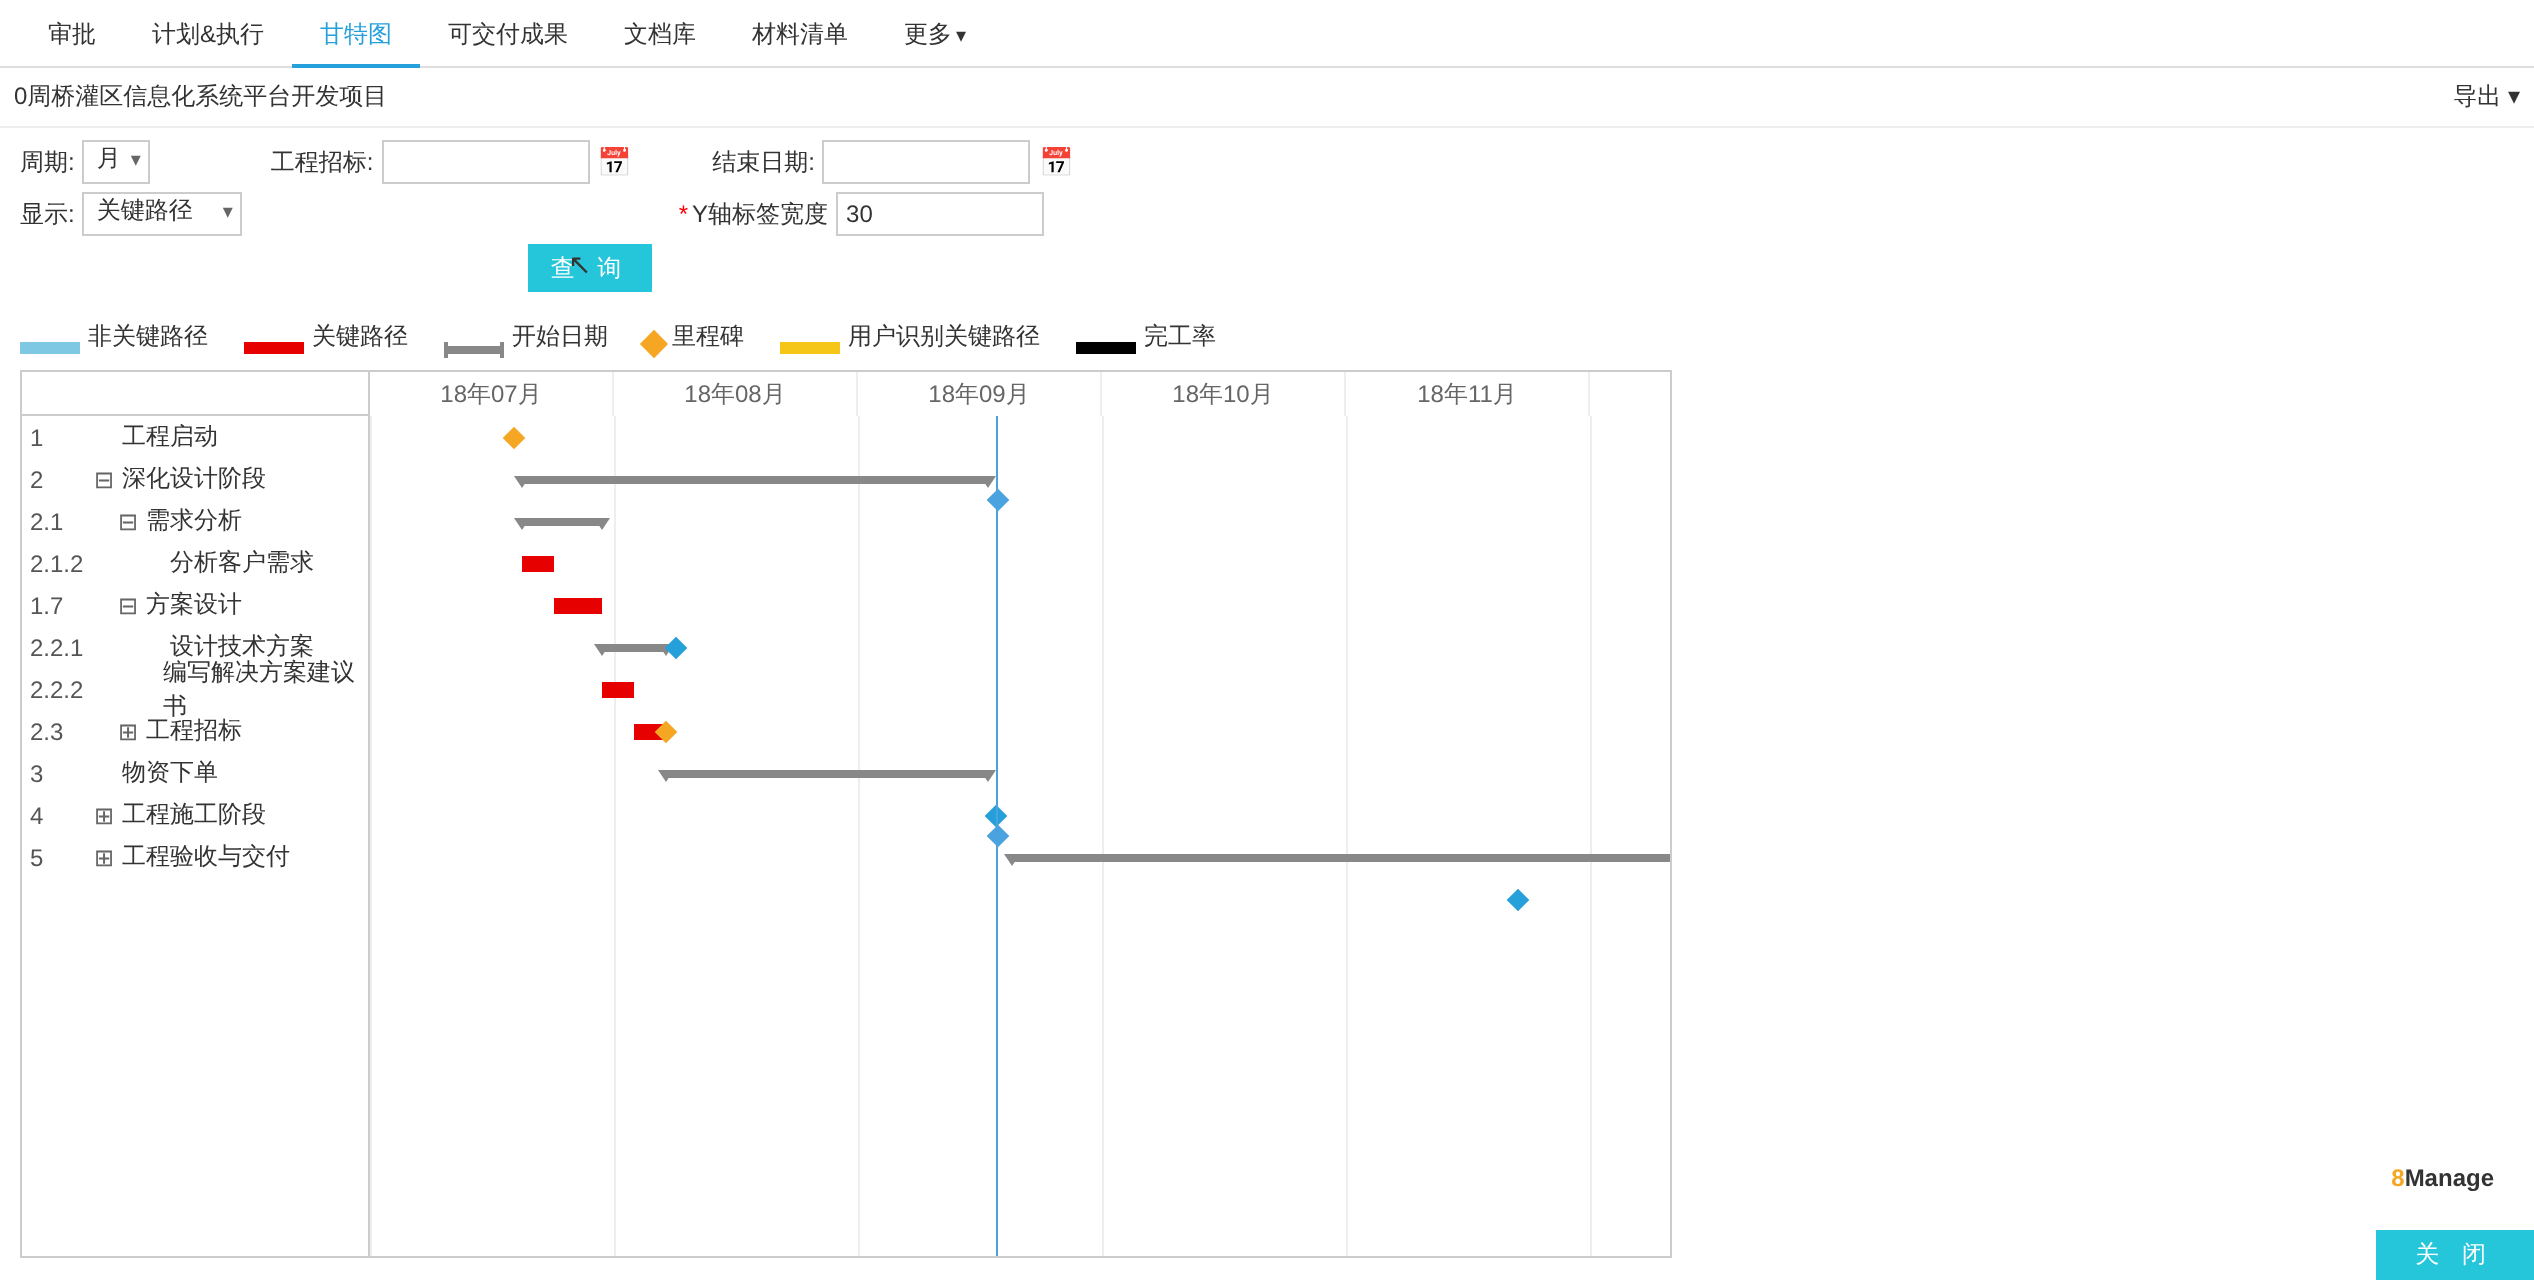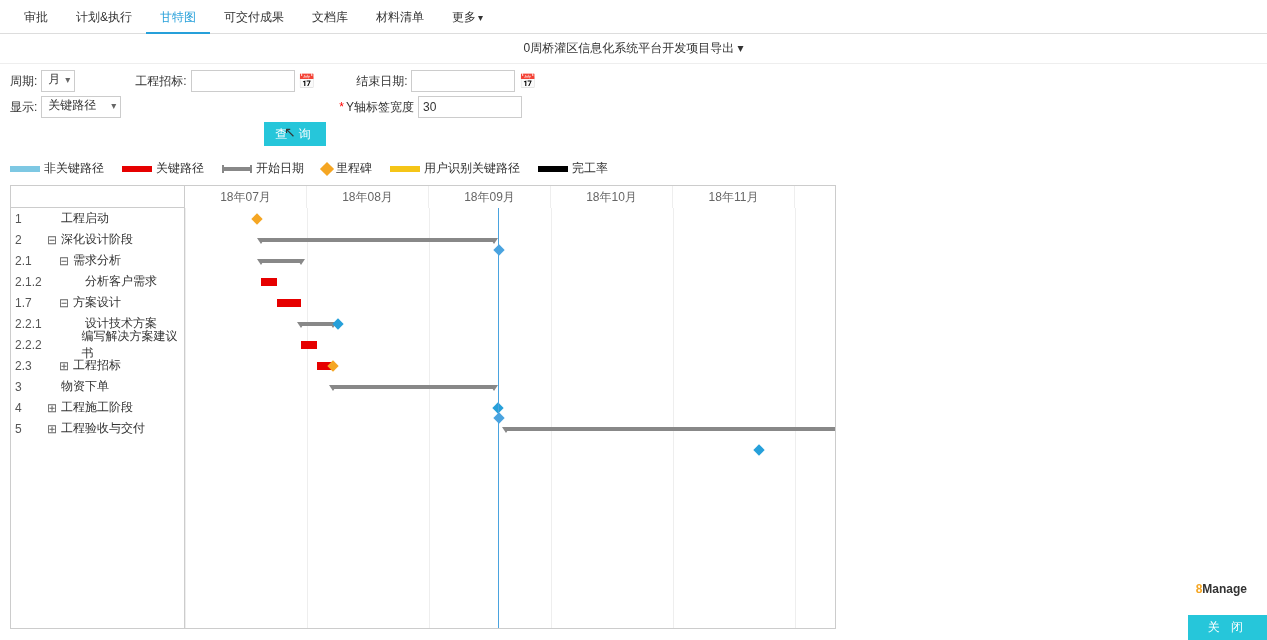--- a/index.html
+++ b/index.html
@@ -1,35 +1,35 @@
 <!DOCTYPE html>
 <html><head>
 <meta charset="utf-8">
 <style>
 *{box-sizing:border-box;margin:0;padding:0;font-family:"Microsoft YaHei",Arial,sans-serif;font-size:12px;color:#333}
 body{background:#fff;width:1267px}
 .tabs{display:flex;border-bottom:1px solid #ddd;padding:0 10px;height:34px;align-items:center}
 .tab{padding:0 14px;height:34px;line-height:34px;cursor:pointer;color:#333}
 .tab.active{color:#26a0da;border-bottom:2px solid #26a0da}
 .tab .caret{margin-left:2px;font-size:10px}
-.title-row{display:flex;justify-content:center;align-items:center;padding:6px 22px;border-bottom:1px solid #eee}
+.title-row{display:flex;justify-content:space-between;align-items:center;padding:6px 7px;border-bottom:1px solid #eee}
 .export{cursor:pointer}
 .controls{padding:6px 10px}
 .row{display:flex;align-items:center;margin-bottom:4px}
 .label{margin-right:4px}
 .sel{border:1px solid #ccc;height:22px;padding:0 18px 0 6px;background:#fff;position:relative;cursor:pointer}
 .sel::after{content:"▾";position:absolute;right:4px;top:3px;font-size:10px;color:#666}
 .inp{border:1px solid #ccc;height:22px;width:130px;padding:0 4px}
 .inp.wide{width:104px}
 .cal-icon{margin-left:4px;color:#888;cursor:pointer;font-size:14px}
 .spacer{width:60px;display:inline-block}
 .req{color:#f00;margin-right:2px}
 .btn-q{background:#26c6da;color:#fff;border:none;height:24px;width:62px;cursor:pointer;margin-left:254px;letter-spacing:4px}
 .legend{display:flex;align-items:center;gap:18px;padding:4px 10px 8px}
-.lg{display:flex;align-items:center;gap:4px}
+.lg{display:flex;align-items:flex-end;gap:4px}
 .swatch{display:inline-block;height:6px}
 .sw-blue{width:30px;background:#7ec8e3}
 .sw-red{width:30px;background:#e60000}
 .sw-gray{width:30px;background:#888;position:relative;height:4px}
 .sw-gray::before,.sw-gray::after{content:"";position:absolute;width:2px;height:8px;background:#888;top:-2px}
 .sw-gray::before{left:0}.sw-gray::after{right:0}
 .sw-mile{width:10px;height:10px;background:#f5a623;transform:rotate(45deg)}
 .sw-yel{width:30px;background:#f5c518}
 .sw-blk{width:30px;background:#000}
 .gantt{display:flex;margin:0 10px;border:1px solid #ccc;width:826px}

